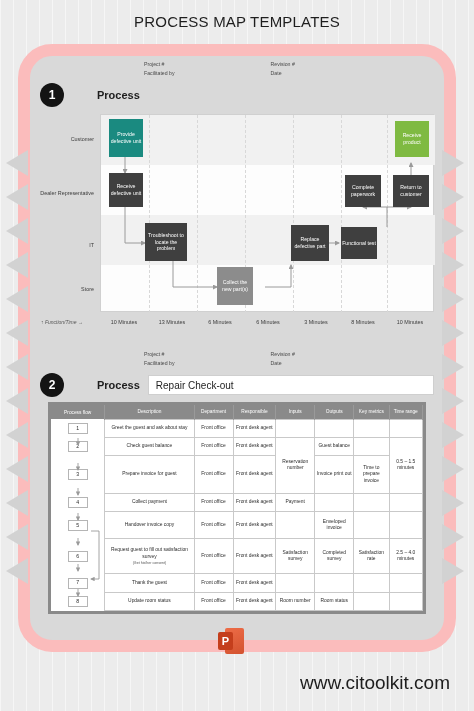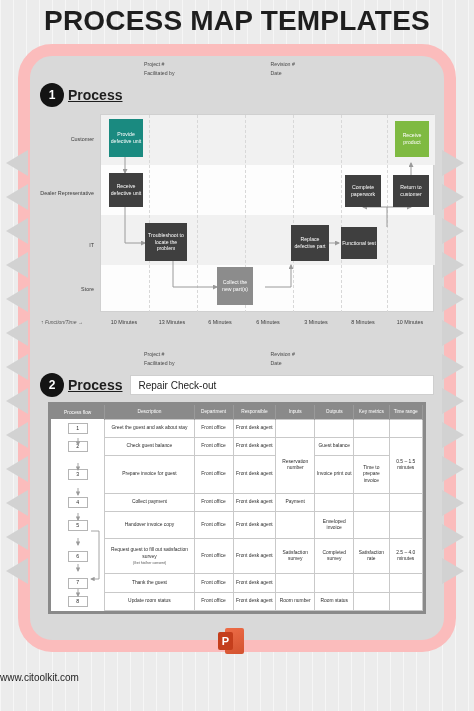--- a/index.html
+++ b/index.html
@@ -20,21 +20,21 @@
         rgba(0,0,0,0) 13px),
       #ececec;
   }
 
   
   .title-bar {
     position: absolute; top: 0; left: 0; width: 474px; height: 42px;
     display: flex; align-items: center; justify-content: center;
   }
   .title-text {
-    font-size: 28px; font-weight: 700; letter-spacing: .2px;
+    font-size: 15px; font-weight: 400; letter-spacing: .2px;
     color: #1e1e1e; white-space: nowrap;
   }
 
   
   .pink-frame {
     position: absolute;
     left: 18px; top: 44px; width: 438px; height: 608px;
     border: 12px solid #fbbcbc;
     border-radius: 34px;
     background: #d9d9d9;
@@ -69,22 +69,22 @@
     width: 394px; height: 26px;
     display: flex; align-items: center;
   }
   .num-badge {
     width: 24px; height: 24px; border-radius: 50%;
     background: #141414; color: #fff;
     display: flex; align-items: center; justify-content: center;
     font-size: 12px; font-weight: 700; flex: 0 0 auto;
   }
   .proc-label {
-    margin-left: 4px; font-size: 14px; font-weight: 700;
-    color: #1e1e1e; flex: 0 0 auto; text-decoration: underline;
+    margin-left: 33px; font-size: 11px; font-weight: 700;
+    color: #1e1e1e; flex: 0 0 auto;
   }
   .proc-value {
     margin-left: 8px; flex: 1 1 auto; height: 20px;
     background: #ffffff; border: 1px solid #cfcfcf;
     display: flex; align-items: center; padding-left: 7px;
     font-size: 10px; color: #1e1e1e;
   }
 
   
   .swim {
@@ -167,21 +167,21 @@
     border-radius: 2px;
   }
   .ppt-icon .small {
     position: absolute; left: 0; top: 4px; width: 15px; height: 18px;
     background: #c43e1c; border-radius: 2px;
     display: flex; align-items: center; justify-content: center;
     color: #fff; font-size: 11px; font-weight: 700;
   }
   .url {
     position: absolute; left: 0; top: 672px; width: 450px;
-    text-align: left; font-size: 10px; color: #1e1e1e;
+    text-align: right; font-size: 19px; color: #1e1e1e;
   }
 </style>
 </head>
 <body>
 
 <div id="page">
 
   <div class="title-bar">
     <div class="title-text">PROCESS MAP TEMPLATES</div>
   </div>

